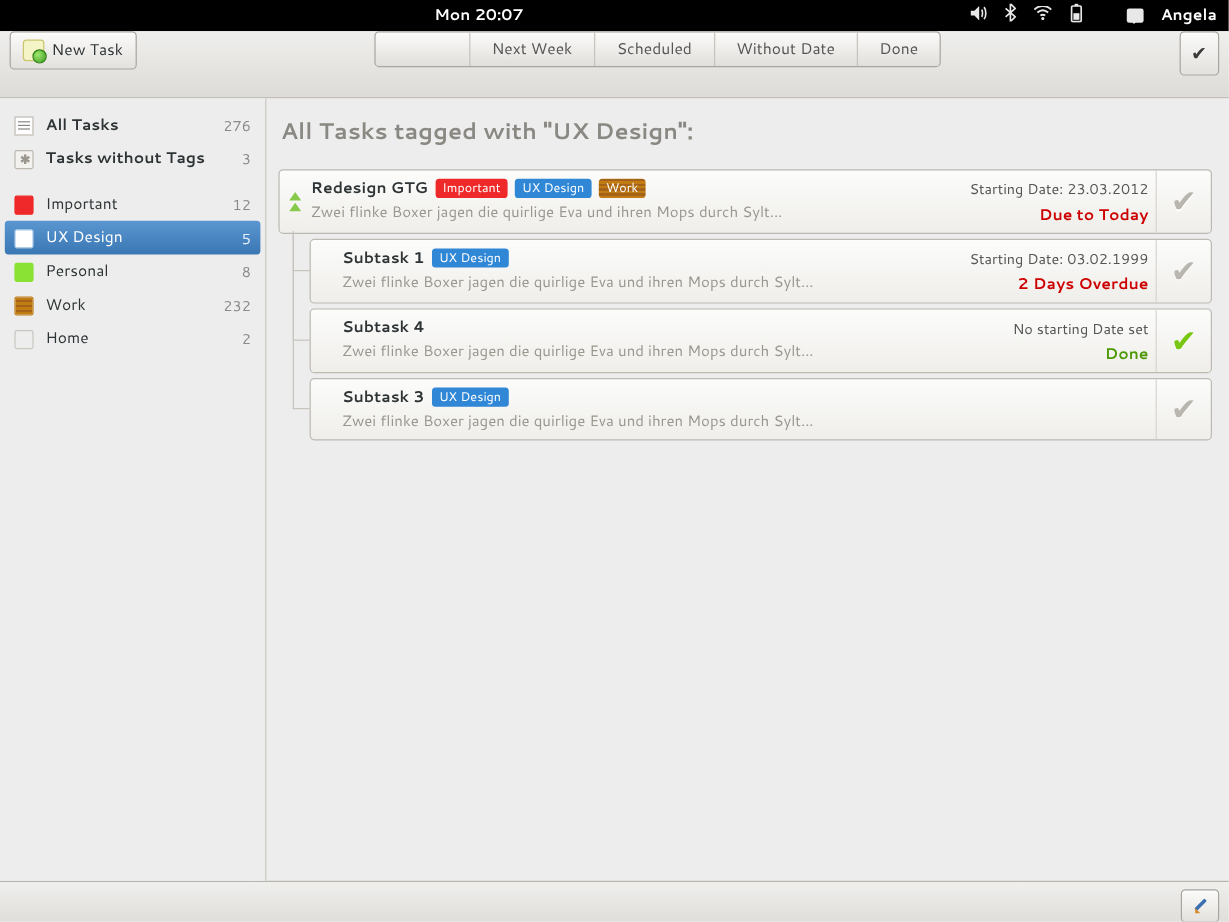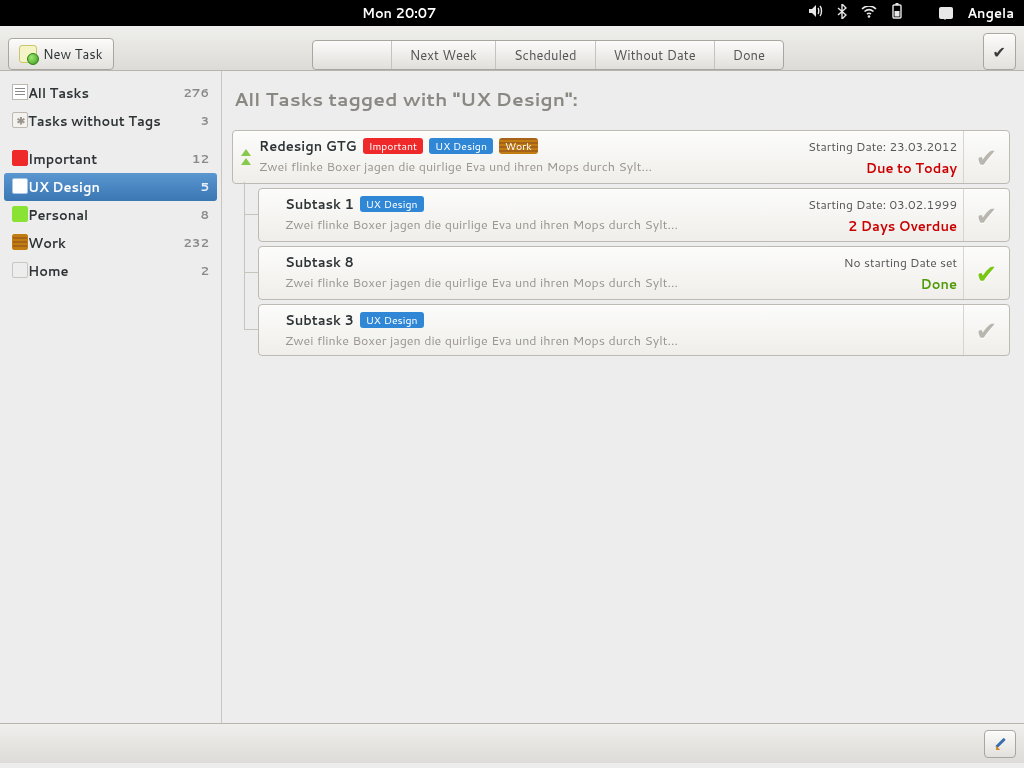--- a/index.html
+++ b/index.html
@@ -21,22 +21,22 @@
 #panel .appicon::after{content:"";position:absolute;top:3px;left:2px;right:2px;
   height:2px;background:#5a7aa0;box-shadow:0 3px 0 #5a7aa0,0 6px 0 #5a7aa0;}
 #panel .icon { display:inline-block; vertical-align:middle; }
 #panel .right svg { fill: #e8e8e8; }
 #panel .chat { width:14px;height:12px;background:#e8e8e8;border-radius:2px;
   position:relative;}
 #panel .chat::after{content:"";position:absolute;bottom:-4px;left:3px;
   border:3px solid transparent;border-top-color:#e8e8e8;}
 
 
-#toolbar { height: 45px; background: linear-gradient(#efefed,#dddbd7);
-  border-bottom: 1px solid #b8b4ae; display: flex; align-items: flex-end;
+#toolbar { height: 56px; background: linear-gradient(#efefed,#dddbd7);
+  border-bottom: 1px solid #b8b4ae; display: flex; align-items: flex-start;
   padding: 0 8px; gap: 12px; }
 .btn { background: linear-gradient(#fbfbfa,#e3e1dd); border:1px solid #a9a6a0;
   border-radius:4px; padding: 6px 10px; display:flex; align-items:center;
   gap:6px; font-size:13px; color:#2e3436; cursor:pointer;
   box-shadow: inset 0 1px 0 #fff; }
 .newtask-ico { width:18px;height:18px;border-radius:3px;background:#f5f4c6;
   border:1px solid #c9c66d;position:relative;display:inline-block;}
 .newtask-ico::after{content:"";position:absolute;right:-3px;bottom:-3px;
   width:10px;height:10px;border-radius:50%;
   background:radial-gradient(circle at 35% 35%,#9fe870,#3c9a1e);
@@ -49,22 +49,22 @@
 #filterbar .seg:first-child{border-left:none;margin-top:36px;}
 #filterbar .seg.active { background:linear-gradient(#d5d3ce,#c7c4be);
   color:#222; font-weight:bold; box-shadow: inset 0 1px 2px rgba(0,0,0,.25);}
 .check-ico { font-size:16px; font-weight:bold; color:#3b3b3b; }
 
 
 #split { display:flex; height: calc(768px - 26px - 50px - 40px);
   background:#ededed; }
 #sidebar { width: 222px; border-right:1px solid #c9c6c0; padding:8px 4px;
   background:#ededed; }
-.side-item { display:flex; align-items:flex-start; padding:5px 8px;
-  border-radius:3px; cursor:pointer;font-weight:bold; }
+.side-item { display:flex; align-items:flex-end; padding:5px 8px;
+  border-radius:3px; gap:10px; cursor:pointer; }
 .side-item.selected { background: linear-gradient(#5a97d1,#3a77b3);
   color:#fff; }
 .side-item .count { margin-left:auto; color:#8a8a8a; font-size:12px;}
 .side-item.selected .count { color:#e6f0fa; }
 .side-glyph { width:16px; height:16px; display:inline-block; }
 .sg-list { background:#fff;border:1px solid #bcb8b1;position:relative;}
 .sg-list::after{content:"";position:absolute;top:3px;left:2px;right:2px;
   height:1px;background:#888;box-shadow:0 3px 0 #888,0 6px 0 #888;}
 .sg-star { position:relative; border:1px solid #bcb8b1;
   background:#f3f2ef; border-radius:2px; }
@@ -254,21 +254,21 @@
             <div class="row2 status-red">2 Days Overdue</div>
           </div>
           <div class="checkslot">
             <span class="big-check">✔</span>
           </div>
         </div>
         <div class="task sub">
           <div class="gutter"></div>
           <div class="body">
             <div class="row1">
-              <span class="title">Subtask 8</span>
+              <span class="title">Subtask 4</span>
               <span class="date">No starting Date set</span>
             </div>
             <div class="desc">Zwei flinke Boxer jagen die quirlige Eva und ihren Mops durch Sylt...</div>
             <div class="row2 status-green">Done</div>
           </div>
           <div class="checkslot">
             <span class="big-check done">✔</span>
           </div>
         </div>
         <div class="task sub">

